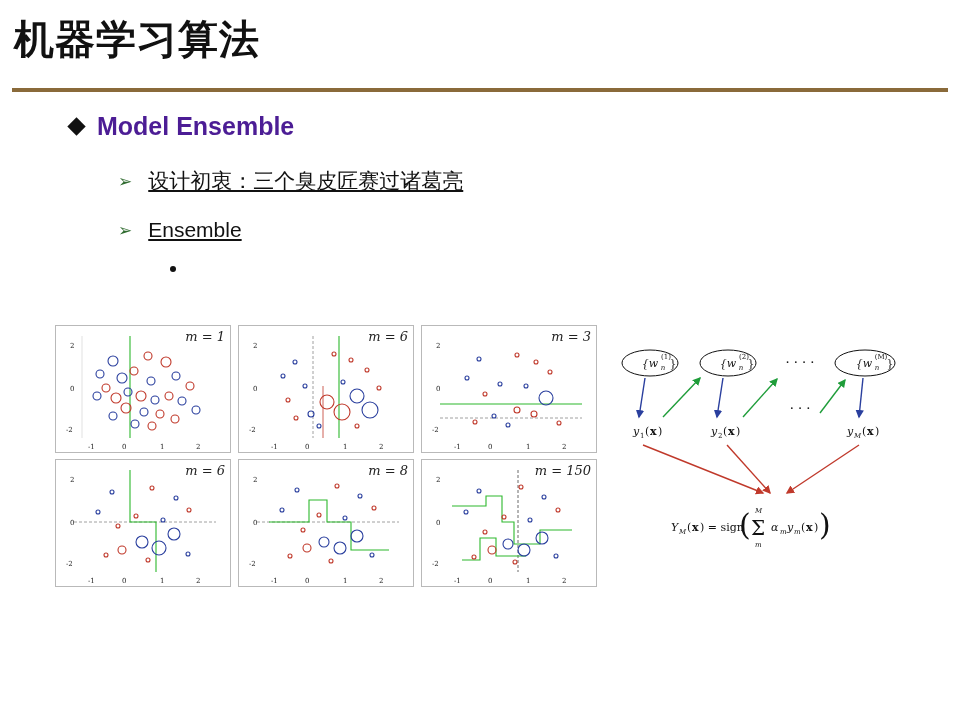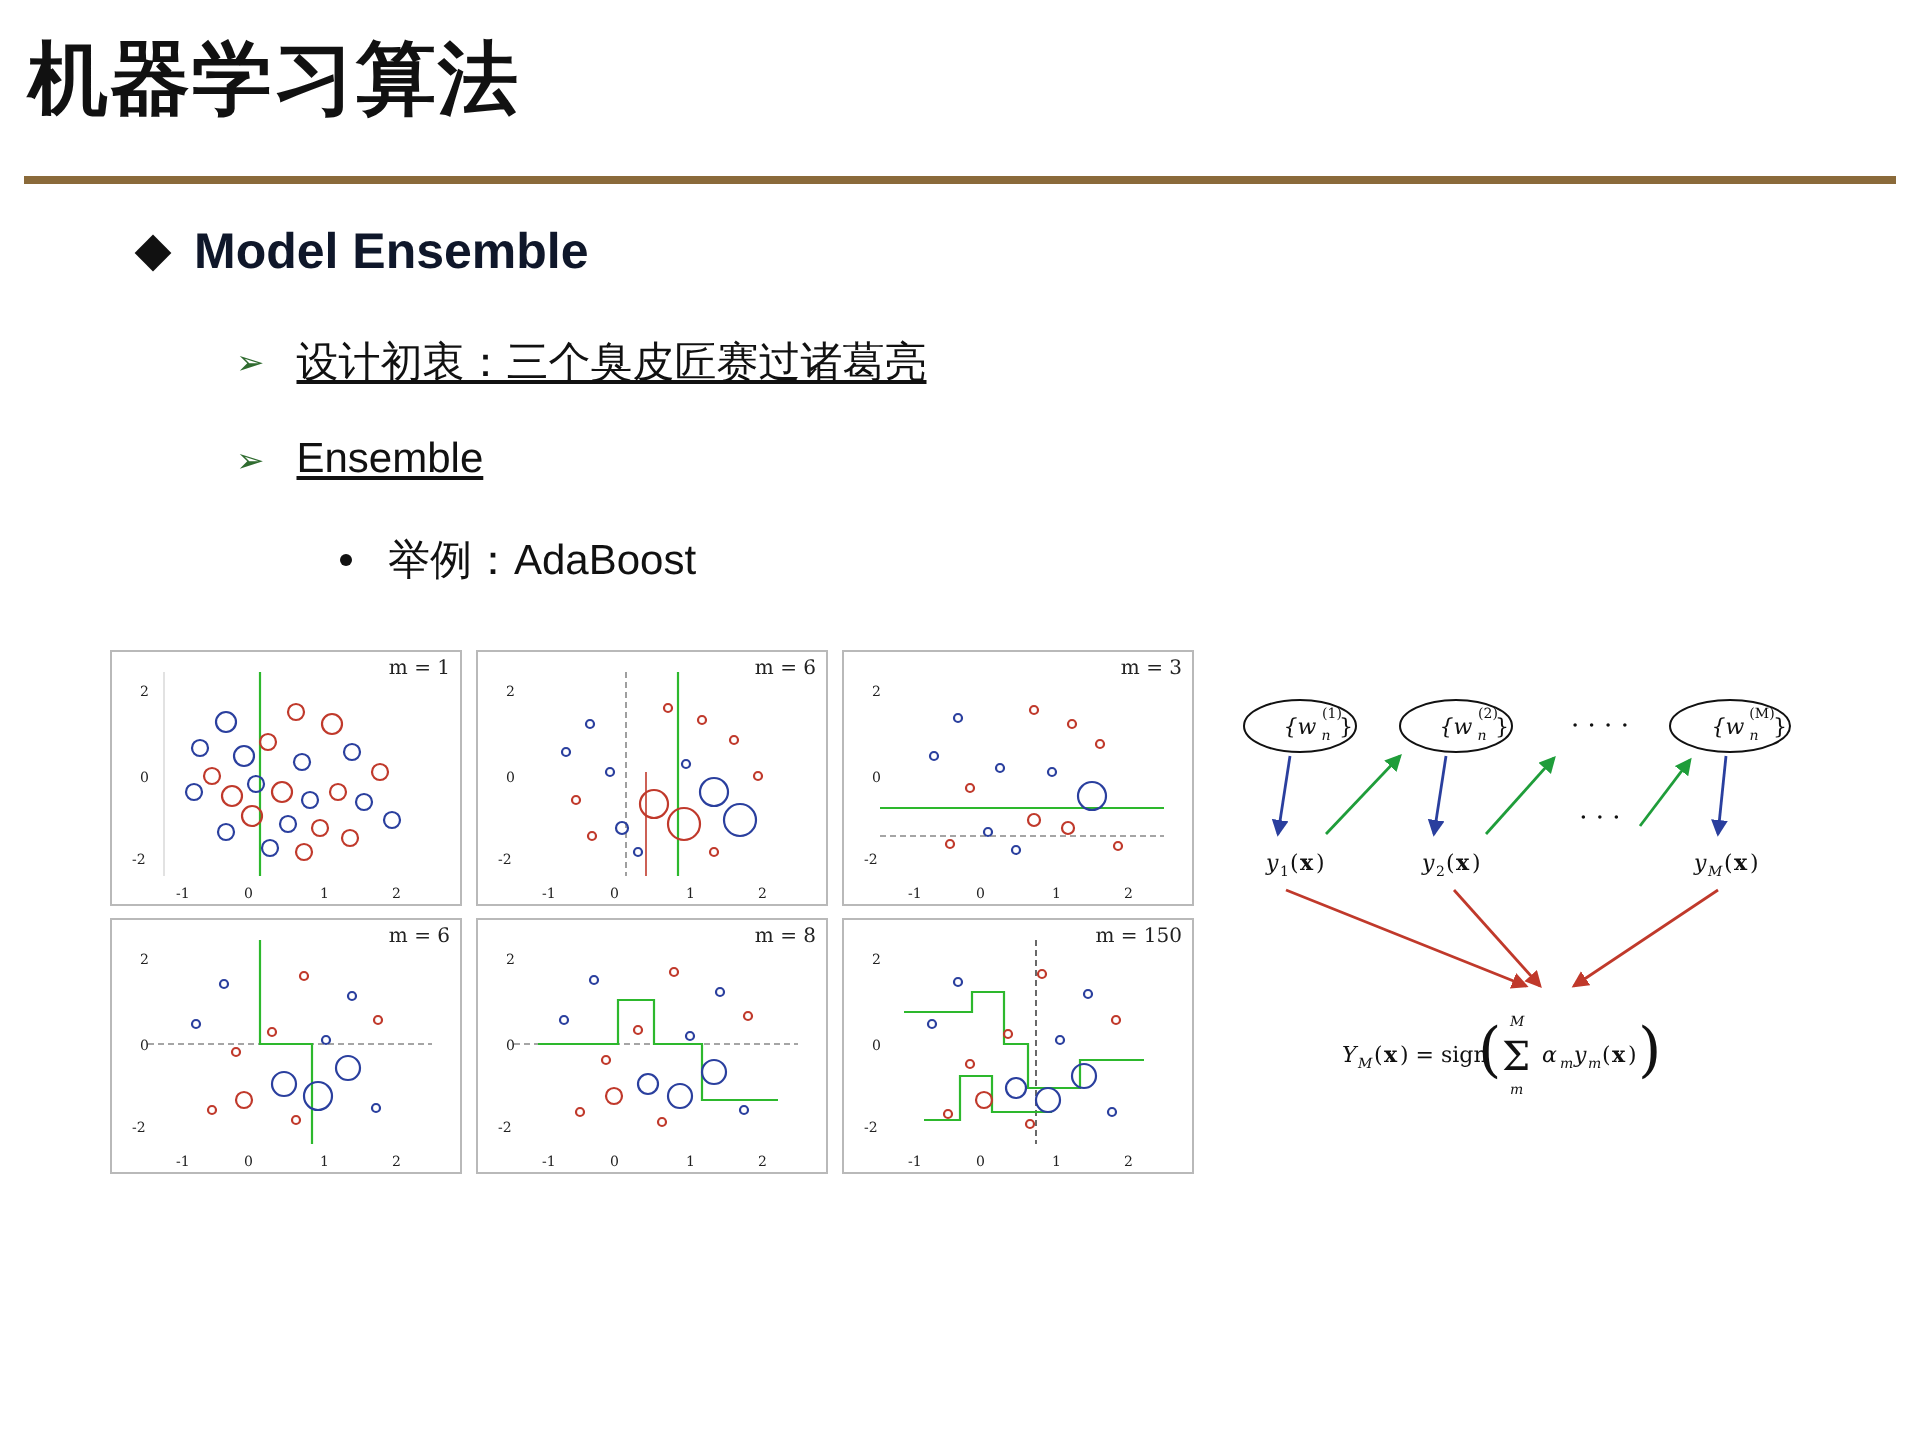--- a/index.html
+++ b/index.html
@@ -51,21 +51,21 @@
   .diamond {
     width: 13px;
     height: 13px;
     background: #111;
     transform: rotate(45deg);
     display: inline-block;
   }
   .bullet-l1 .lbl {
     font-size: 25px;
     font-weight: bold;
-    color: #0f172a;
+    color: #4c1d95;
   }
   .bullet-l2 {
     position: absolute;
     left: 118px;
     display: flex;
     align-items: center;
     gap: 16px;
   }
   .bullet-l2.b1 { top: 167px; }
   .bullet-l2.b2 { top: 218px; }
@@ -121,22 +121,23 @@
   .panel {
     position: relative;
     background: #ffffff;
     border: 1px solid #b9b9b9;
     box-sizing: border-box;
   }
   .panel .mlabel {
     position: absolute;
     right: 5px;
     top: 3px;
-    font-size: 10px;
+    font-size: 13px;
     font-family: "DejaVu Serif", serif;
+    font-style: italic;
     color: #222;
   }
   .panel svg { display: block; }
   
   .diagram {
     position: absolute;
     left: 560px;
     top: 10px;
     width: 300px;
     height: 250px;
@@ -160,21 +161,20 @@
     <span class="lbl">设计初衷：三个臭皮匠赛过诸葛亮</span>
   </div>
 
   <div class="bullet-l2 b2">
     <span class="arrowhead">➢</span>
     <span class="lbl">Ensemble</span>
   </div>
 
   <div class="bullet-l3">
     <span class="dot"></span>
-    <span class="lbl">举例：AdaBoost</span>
   </div>
 
   <div class="figure">
 
     <div class="panels">
 
       <div class="panel">
         <span class="mlabel">m = 1</span>
         <svg width="174" height="126" viewBox="0 0 174 126">
           <line x1="26" y1="10" x2="26" y2="112" stroke="#cfcfcf" stroke-width="0.6"></line>

